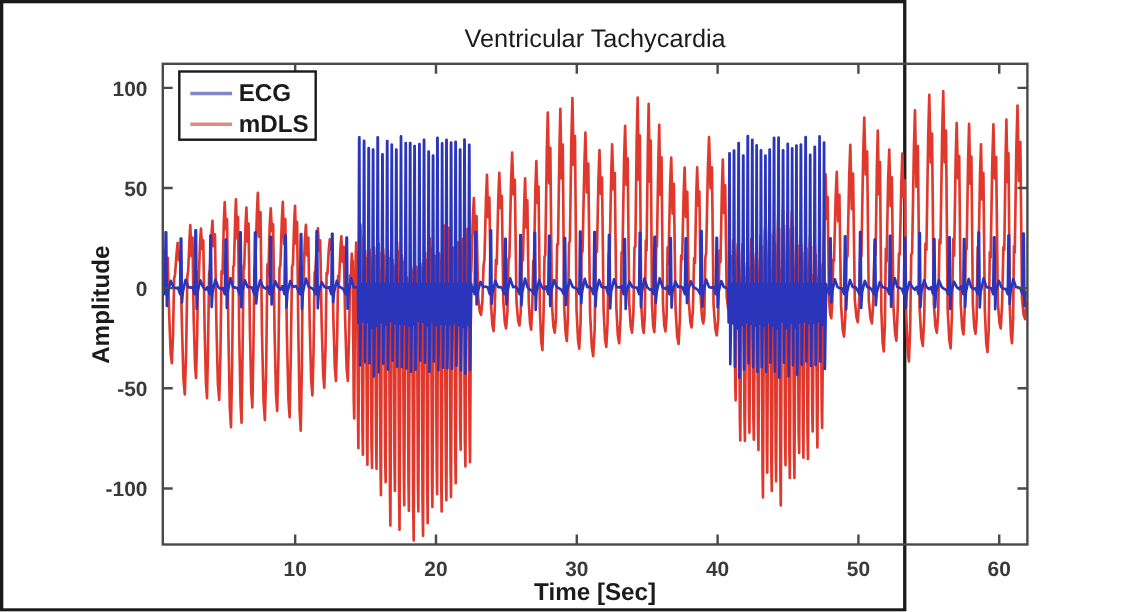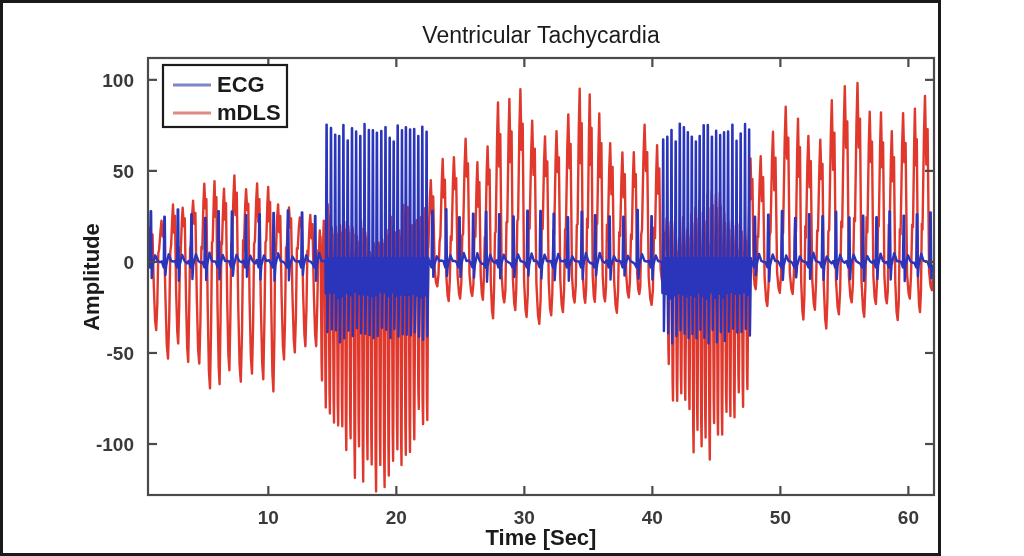--- a/index.html
+++ b/index.html
@@ -9,21 +9,21 @@
     background: #ffffff;
   }
   body {
     width: 1024px;
     height: 556px;
     font-family: "Liberation Sans", sans-serif;
     overflow: hidden;
   }
   #figure {
     position: relative;
-    width: 941px;
+    width: 824px;
     height: 556px;
     background: #ffffff;
     box-sizing: border-box;
     border: 3px solid #1a1a1a;
   }
   #plot-stage {
     position: absolute;
     left: 0; top: 0;
     width: 1024px;
     height: 556px;

